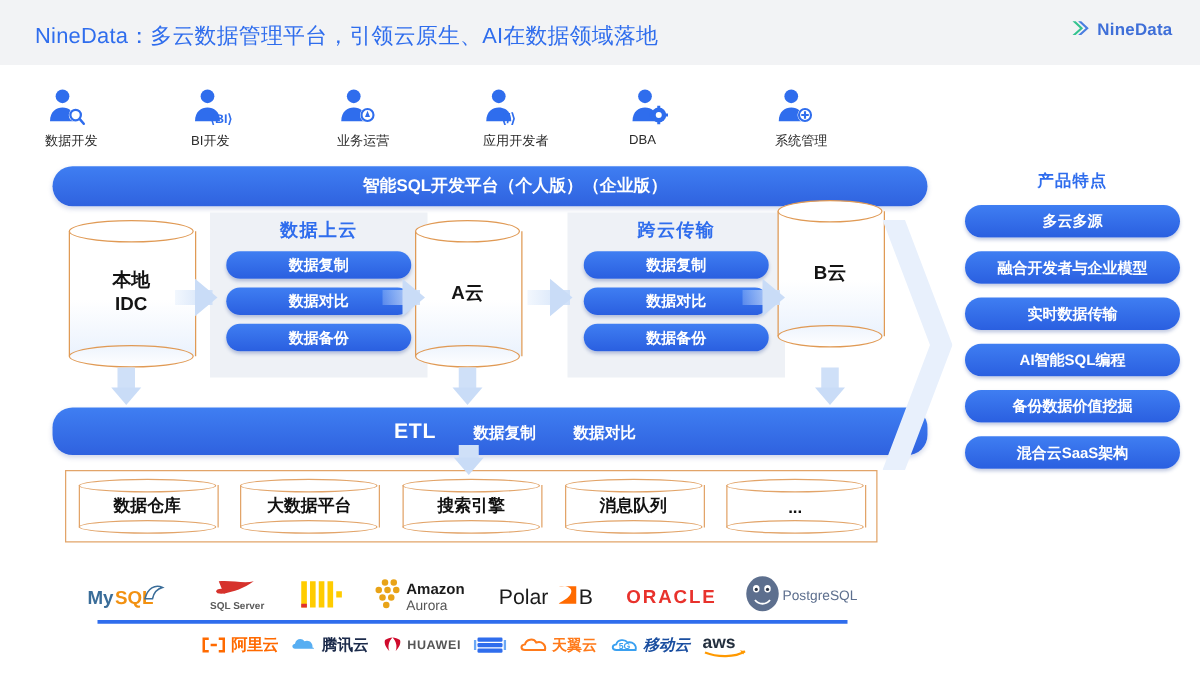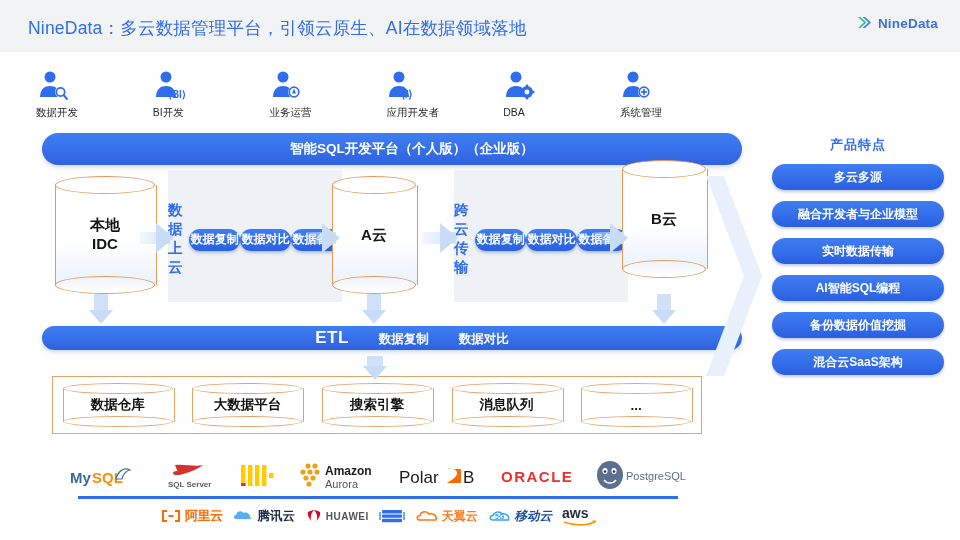--- a/index.html
+++ b/index.html
@@ -46,21 +46,21 @@
 
   .bar{
     position:absolute;border-radius:16px;
     background:linear-gradient(180deg,#3f7ef2 0%,#2f62df 100%);
     box-shadow:0 2px 4px rgba(40,70,150,.22);
     display:flex;align-items:center;justify-content:center;
     color:#fff;font-weight:bold;padding-left:40px;
   }
   .bar-sql{left:20px;top:5px;width:660px;height:32px;font-size:13.5px;}
 
-  .bar-etl{left:20px;top:198px;width:660px;height:24px;}
+  .bar-etl{left:20px;top:198px;width:660px;height:38px;}
   .bar-etl .etl-inner{display:flex;align-items:baseline;gap:30px;}
   .etl-main{font-size:17px;font-weight:bold;letter-spacing:.5px;}
   .etl-sub{font-size:12.5px;font-weight:bold;}
 
   
   .cyl{position:absolute;}
   .cyl .body{
     position:absolute;left:0;top:9px;width:100%;height:calc(100% - 18px);
     border-left:1.3px solid #e09a55;border-right:1.3px solid #e09a55;
     background:linear-gradient(180deg,#ffffff 55%,#eaf2fd 100%);
@@ -80,21 +80,21 @@
     display:flex;flex-direction:column;align-items:center;justify-content:center;
     font-weight:bold;color:#141414;font-size:15px;line-height:1.25;z-index:3;
   }
   .cyl-idc{left:33px;top:48px;width:100px;height:118px;}
   .cyl-a{left:310px;top:48px;width:84px;height:118px;}
   .cyl-b{left:600px;top:32px;width:84px;height:118px;}
 
   
   .group{
     position:absolute;background:#eef1f6;
-    display:flex;flex-direction:row;align-items:center;
+    display:flex;flex-direction:column;align-items:center;
   }
   .group-title{
     margin-top:5px;font-size:14.5px;font-weight:bold;color:#2f6ded;letter-spacing:1px;
   }
   .pill{
     width:148px;height:22px;margin-top:7px;border-radius:11px;
     background:linear-gradient(180deg,#3f7ef2 0%,#2a5fe0 100%);
     box-shadow:0 2px 3px rgba(40,70,150,.3);
     display:flex;align-items:center;justify-content:center;
     color:#fff;font-size:12px;font-weight:bold;

